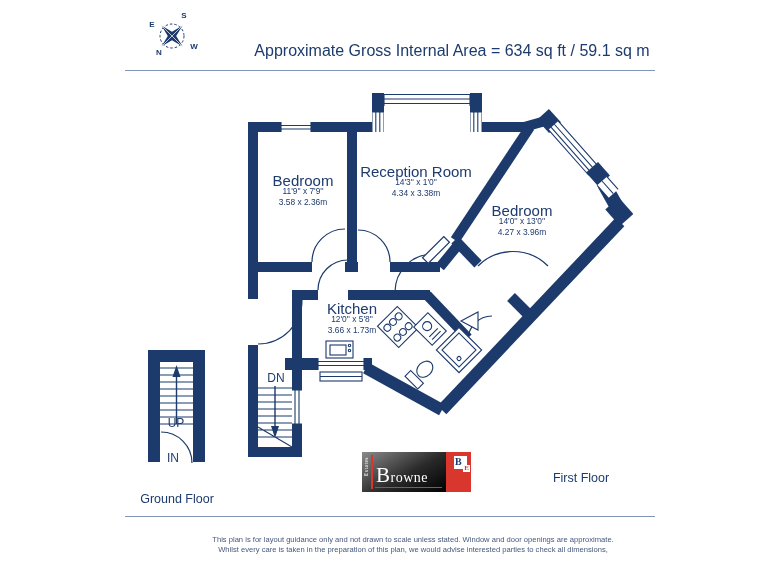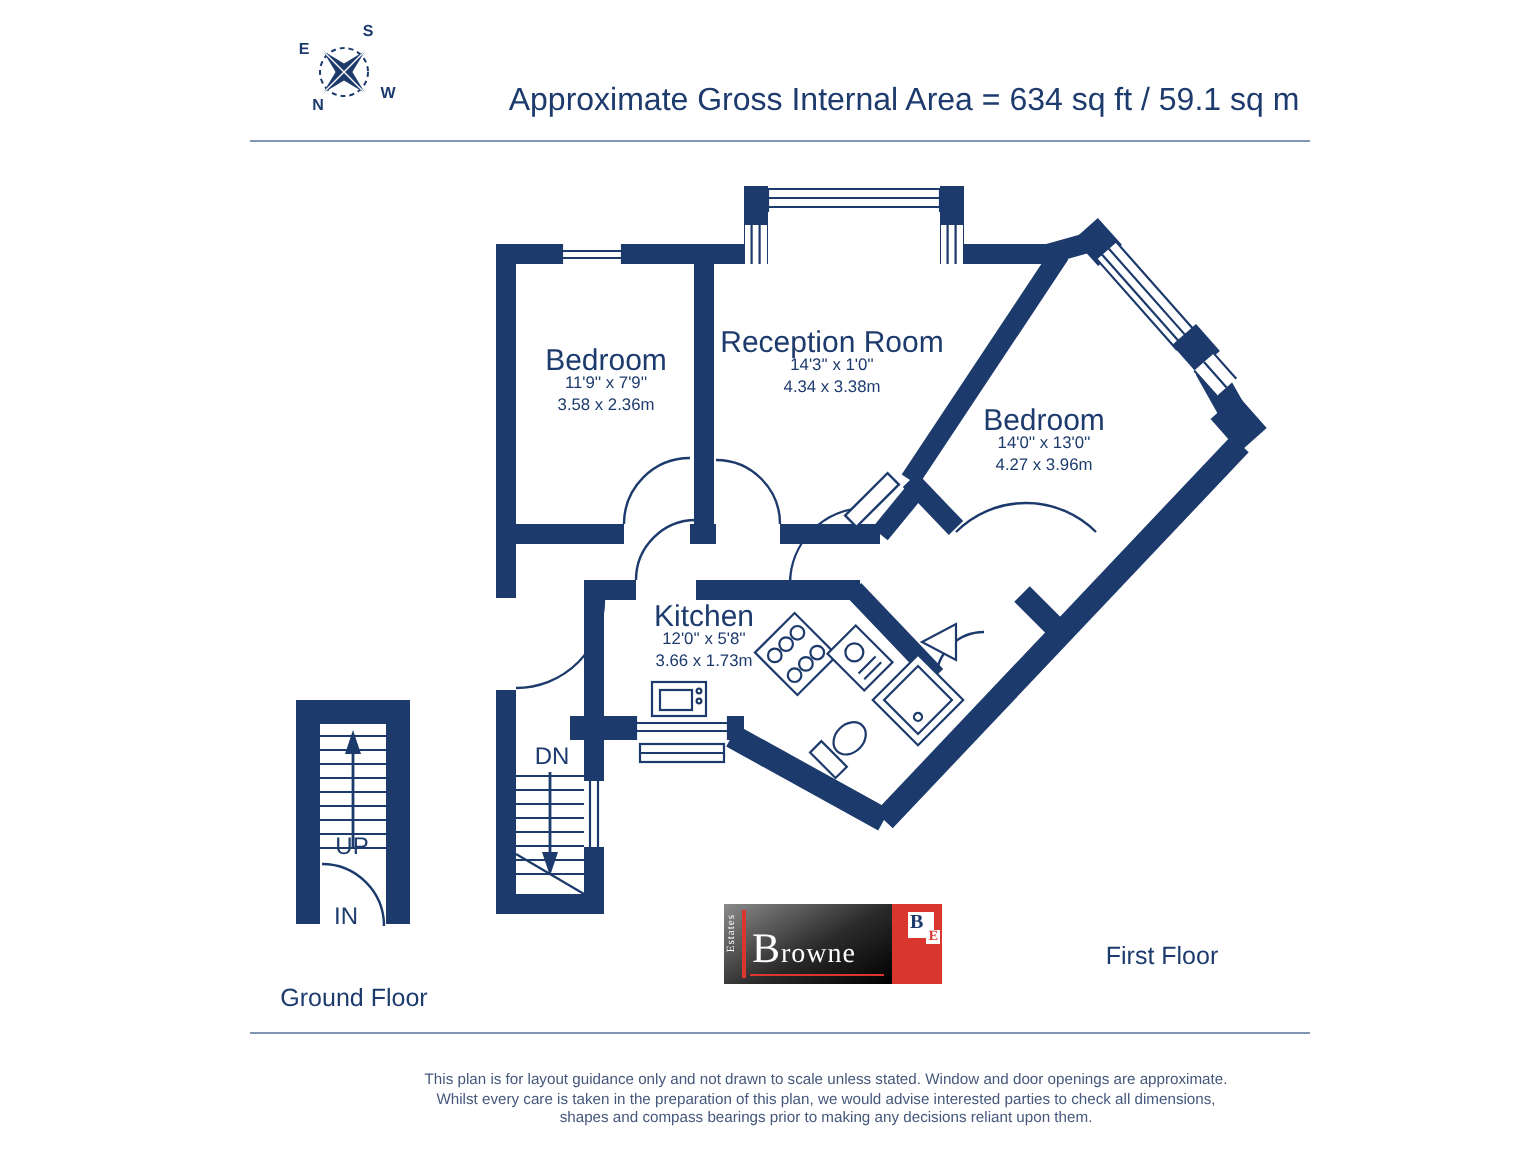--- a/index.html
+++ b/index.html
@@ -227,16 +227,15 @@
       <div class="mono">
         <span class="mono-b">B</span>
         <span class="mono-e">E</span>
       </div>
     </div>
   </div>
 
   <div class="abs ctr footer">
     <div>This plan is for layout guidance only and not drawn to scale unless stated. Window and door openings are approximate.</div>
     <div>Whilst every care is taken in the preparation of this plan, we would advise interested parties to check all dimensions,</div>
-    <div>shapes and compass bearings prior to making any decisions reliant upon them.</div>
   </div>
 
 </div>
 
 </body></html>

